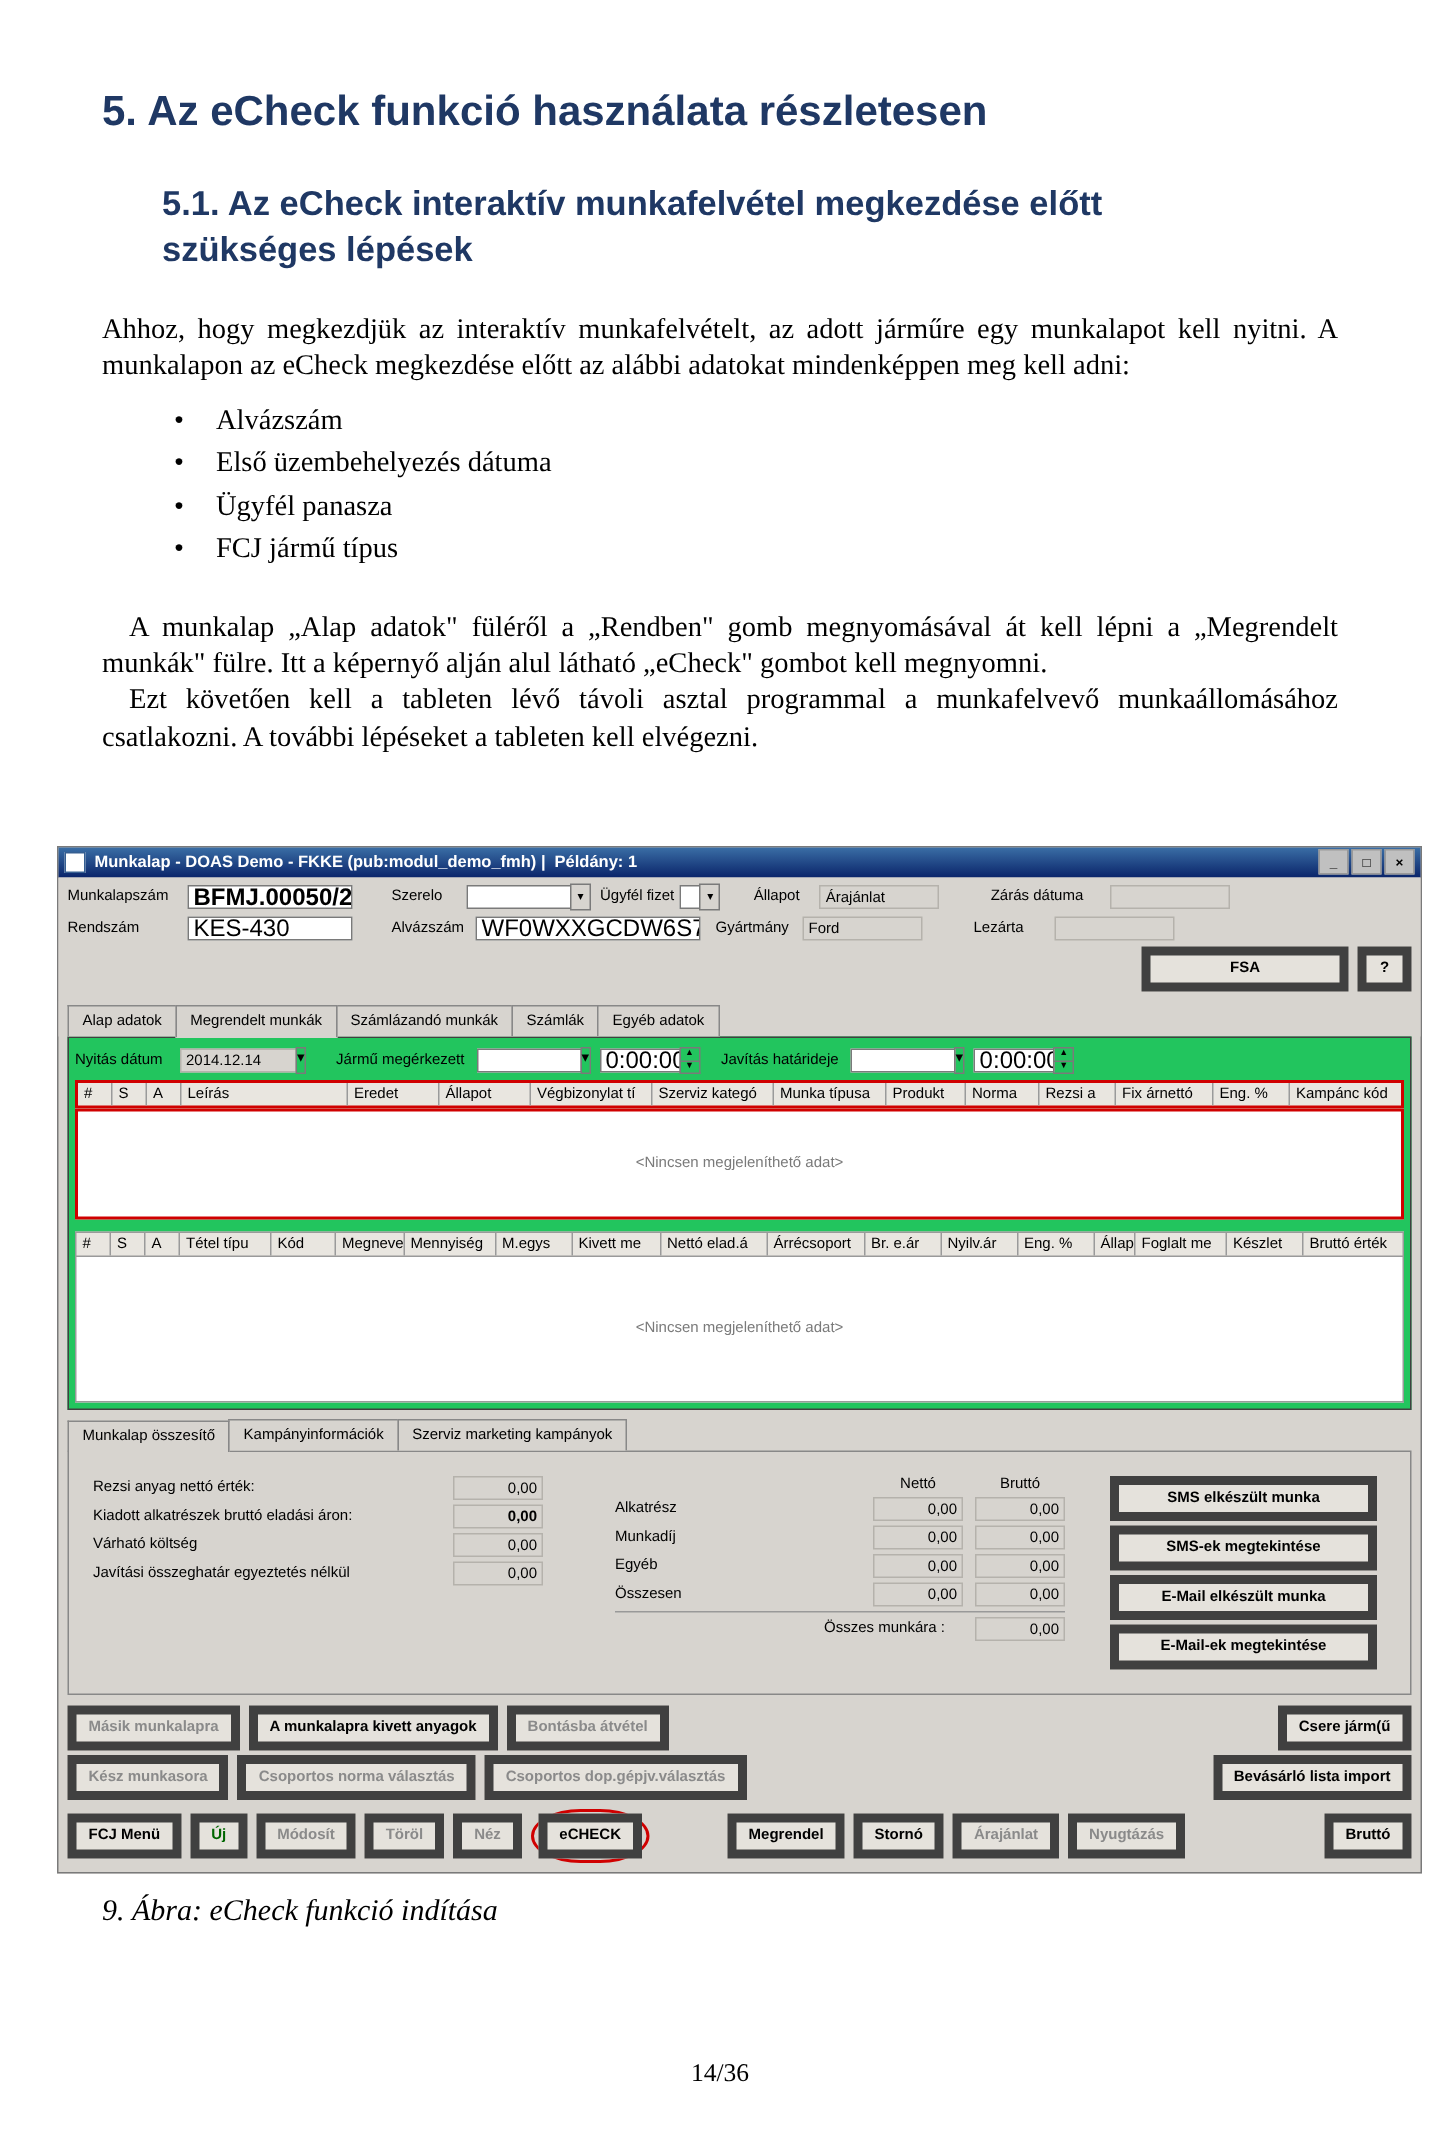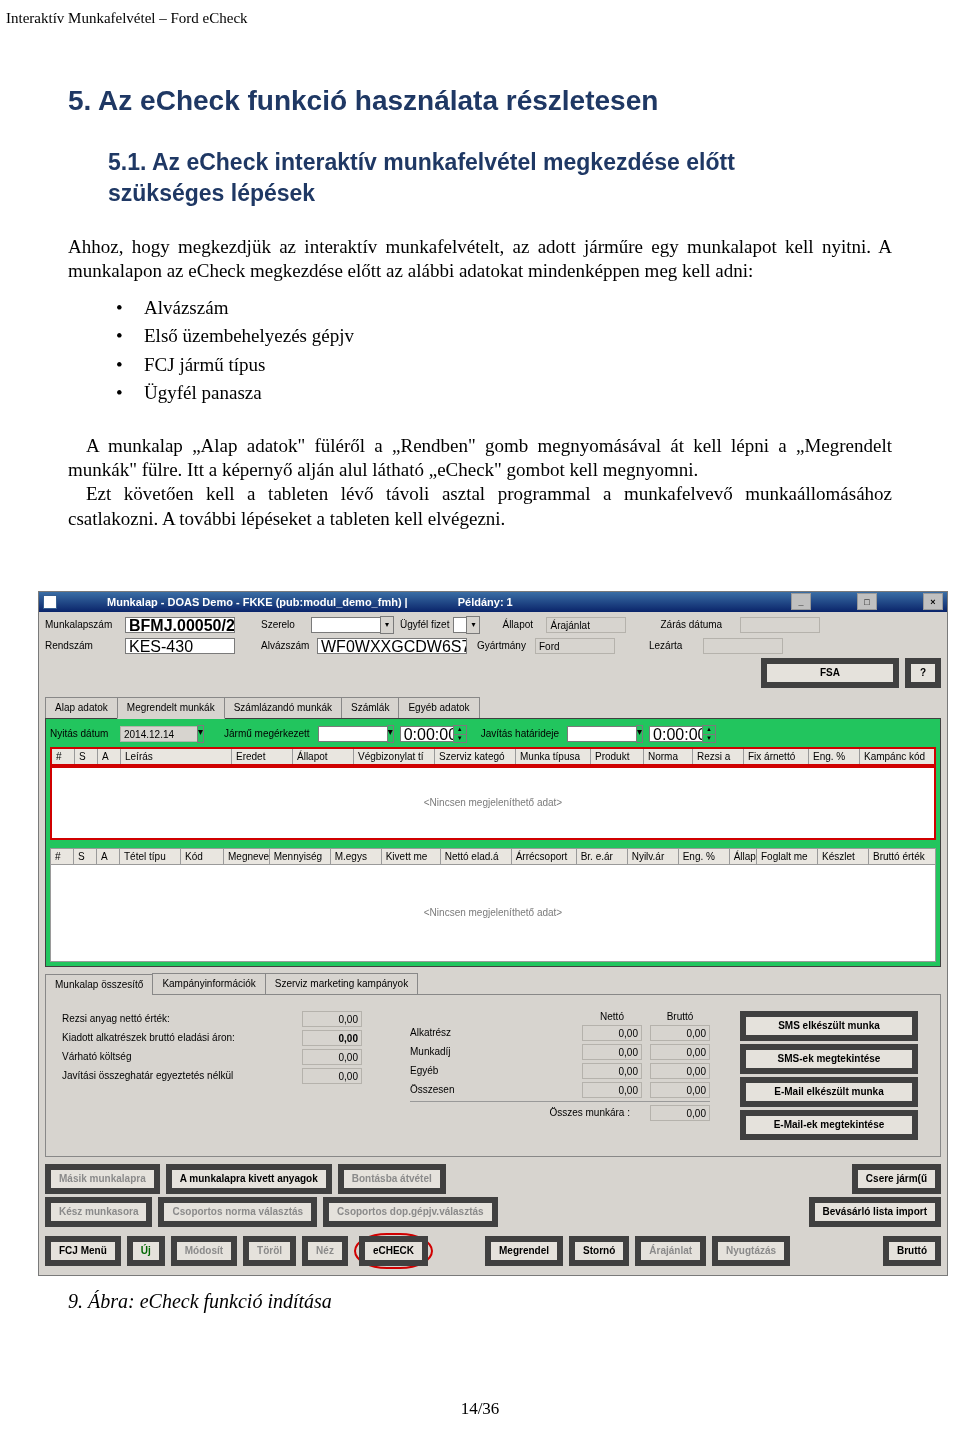--- a/index.html
+++ b/index.html
@@ -10,21 +10,21 @@
   h2.subsec-title{font-family:Arial,Helvetica,sans-serif;font-weight:bold;font-size:23px;color:#1f3864;margin:30px 0 4px 40px;line-height:1.35;max-width:680px;}
   p.body{font-size:19px;line-height:1.28;margin:26px 0 10px 0;text-align:justify;}
   ul.blist{list-style:none;margin:4px 0 0 0;padding:0;}
   ul.blist li{position:relative;font-size:19px;line-height:1.5;padding:0 0 0 76px;}
   ul.blist li::before{content:"•";position:absolute;left:48px;top:0;}
   p.body2{font-size:19px;line-height:1.28;margin:26px 0 0 0;text-align:justify;text-indent:18px;}
   p.body2b{font-size:19px;line-height:1.28;margin:0;text-align:justify;text-indent:18px;}
 
   
   .app-window{margin:60px 0 0 -30px;width:910px;border:1px solid #7a7a7a;font-family:Tahoma,Arial,sans-serif;font-size:10px;color:#000;background:#d7d4cf;box-sizing:border-box;user-select:none;}
-  .titlebar{height:20px;background:linear-gradient(#3a6ea5,#0a246a);color:#fff;display:flex;align-items:center;padding:0 4px;font-size:11px;font-weight:bold;gap:44px;}
+  .titlebar{height:20px;background:linear-gradient(#3a6ea5,#0a246a);color:#fff;display:flex;align-items:center;padding:0 4px;font-size:11px;font-weight:bold;}
   .titlebar .ticon{width:12px;height:12px;background:#fff;border:1px solid #365f91;margin-right:6px;}
   .titlebar .spacer{flex:1;}
   .winbtn{width:18px;height:15px;background:#c0c0c0;border:1px solid #999;margin-left:2px;display:flex;align-items:center;justify-content:center;color:#000;font-size:9px;}
 
   .form-area{padding:4px 6px 2px 6px;background:#d7d4cf;}
   .frow{display:flex;align-items:center;margin-bottom:4px;font-size:10px;}
   .lab{min-width:80px;}
   .inp{height:16px;background:#fff;border:1px solid #7a7a7a;padding:0 3px;line-height:16px;font-size:16px;box-sizing:border-box;overflow:hidden;white-space:nowrap;}
   .sel{display:flex;align-items:center;}
   .sel .dd{width:12px;height:16px;border:1px solid #7a7a7a;background:#d7d4cf;display:flex;align-items:center;justify-content:center;font-size:8px;margin-left:-1px;}
@@ -55,32 +55,31 @@
   .action-row .grow{flex:1;}
   .echeck-circle{border:2px solid #d00000;border-radius:50%/60%;padding:1px 3px;}
 
   .figcap{font-style:italic;font-size:20px;margin:14px 0 0 0;}
   .pagenum{text-align:center;font-size:17px;margin-top:86px;}
 </style>
 </head>
 <body>
 
 <div class="page">
-  <div class="running-header">Interaktív Munkafelvétel – Ford eCheck</div>
 
   <div class="content">
     <h1 class="sec-title">5. Az eCheck funkció használata részletesen</h1>
     <h2 class="subsec-title">5.1.  Az eCheck interaktív munkafelvétel megkezdése előtt szükséges lépések</h2>
 
     <p class="body">Ahhoz, hogy megkezdjük az interaktív munkafelvételt, az adott járműre egy munkalapot kell nyitni. A munkalapon az eCheck megkezdése előtt az alábbi adatokat mindenképpen meg kell adni:</p>
     <ul class="blist">
       <li>Alvázszám</li>
-      <li>Első üzembehelyezés gépjv</li>
+      <li>Első üzembehelyezés dátuma</li>
+      <li>Ügyfél panasza</li>
       <li>FCJ jármű típus</li>
-      <li>Ügyfél panasza</li>
     </ul>
 
     <p class="body2">A munkalap „Alap adatok" füléről a „Rendben" gomb megnyomásával át kell lépni a „Megrendelt munkák" fülre. Itt a képernyő alján alul látható „eCheck" gombot kell megnyomni.</p>
     <p class="body2b">Ezt követően kell a tableten lévő távoli asztal programmal a munkafelvevő munkaállomásához csatlakozni. A további lépéseket a tableten kell elvégezni.</p>
 
     <div class="app-window">
 
       <div class="titlebar">
         <div class="ticon"></div>
         <span>Munkalap - DOAS Demo - FKKE (pub:modul_demo_fmh)  |</span>

